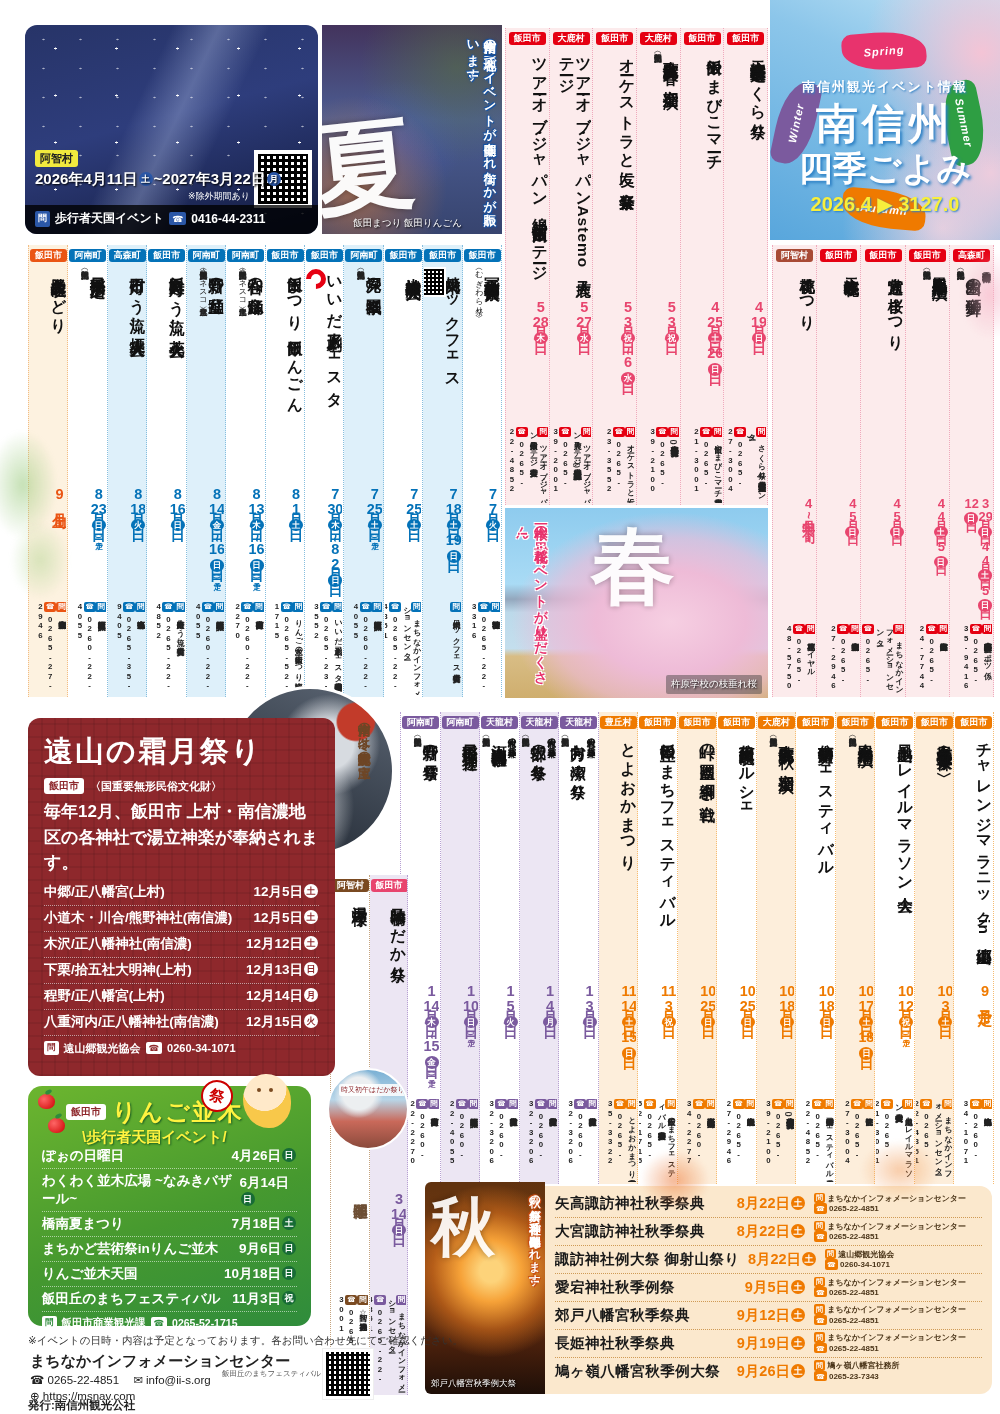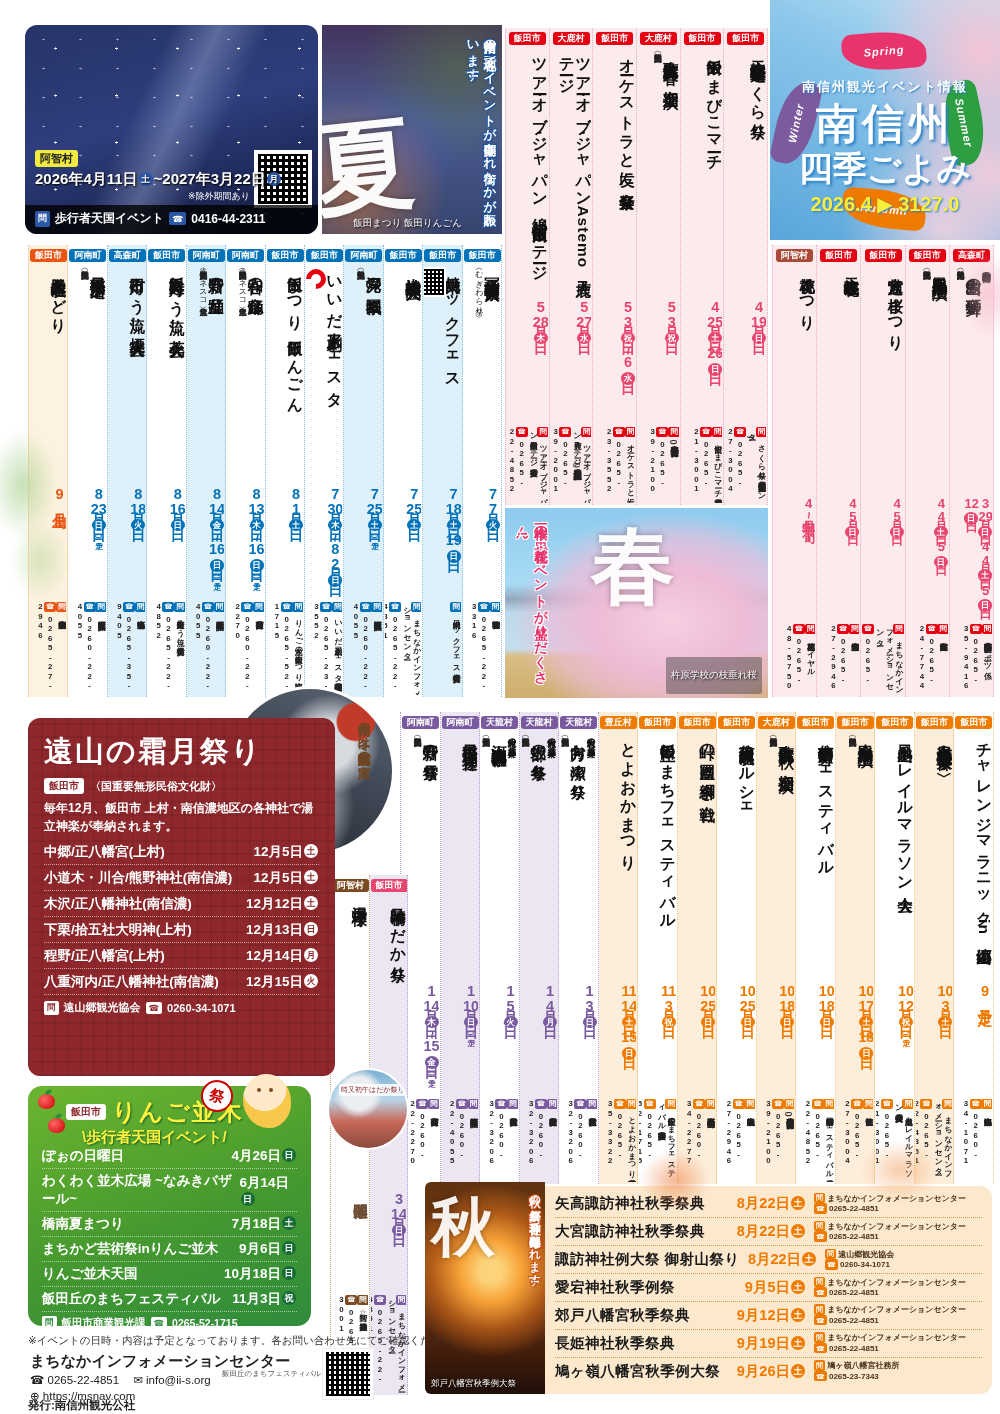--- a/index.html
+++ b/index.html
@@ -82,40 +82,40 @@
 .tb-big2{position:absolute;left:0;right:0;top:146px;text-align:center;color:#fff;font-size:34px;font-weight:700;text-shadow:2px 2px 3px #2b7fc4}
 .tb-period{position:absolute;left:0;right:0;top:192px;text-align:center;color:#f8ef3c;font-size:20px;font-weight:700;text-shadow:1px 1px 2px #2b7fc4}
 
 
 #sprphoto{position:absolute;left:505px;top:508px;width:263px;height:190px;overflow:hidden;background:
  radial-gradient(ellipse at 63% 60%,#f6cfe2 0%,#eebbd7 32%,rgba(238,187,215,.65) 52%,transparent 68%),
  linear-gradient(180deg,transparent 74%,#d8bd85 78%,#cfae6e 100%),
  linear-gradient(180deg,#8ecbee 0%,#a9dbf5 40%,#93a7bd 48%,#bcd9ea 55%,#cfe6f2 100%)}
 #sprphoto .schar{left:86px;top:2px;font-size:84px;opacity:.95}
 #sprphoto .vtag{left:8px;top:8px;height:175px;color:#e8336d;font-size:13.5px;text-shadow:1px 1px 0 #fff,-1px -1px 0 #fff,1px -1px 0 #fff,-1px 1px 0 #fff}
-#sprphoto .pcap{right:6px;bottom:4px;background:rgba(60,60,60,.45);padding:12px 5px;border-radius:2px}
+#sprphoto .pcap{right:6px;bottom:4px;background:rgba(60,60,60,.45);padding:3px 5px;border-radius:2px}
 
 
 #wincircle{position:absolute;left:225px;top:686px;width:170px;height:170px;border-radius:50%;border:3px solid #fff;overflow:hidden;background:
  radial-gradient(circle at 78% 20%,#c23b2a 0 10%,transparent 11%),
  radial-gradient(circle at 62% 34%,#d7dbe0 0 16%,transparent 34%),
  radial-gradient(circle at 28% 72%,#eceef0 0 20%,transparent 48%),
  linear-gradient(205deg,#5c6674,#2d3540 75%)}
 #wincircle .schar{left:14px;bottom:8px;font-size:62px}
 #wintag{position:absolute;left:355px;top:714px;height:170px;writing-mode:vertical-rl;color:#6e4626;font-weight:700;font-size:12.5px;line-height:1.45}
 
 
 #shimotsuki{position:absolute;left:28px;top:718px;width:307px;height:358px;border-radius:12px;color:#fff;padding:14px 16px 8px;background:
  repeating-linear-gradient(0deg,rgba(0,0,0,.07) 0 2px,transparent 2px 13px),
  repeating-linear-gradient(90deg,rgba(0,0,0,.07) 0 2px,transparent 2px 13px),#8e282c}
 .sh-title{font-size:29px;font-weight:700;letter-spacing:2px}
 .sh-sub{display:flex;align-items:center;gap:6px;margin:6px 0 5px}
 .badge-w{background:#fff;color:#8e282c;font-weight:700;font-size:10px;padding:1px 5px;border-radius:3px}
 .sh-note{font-size:11px;font-weight:700}
-.sh-desc{font-size:12px;font-weight:700;line-height:1.5;margin-bottom:4px}
+.sh-desc{font-size:17px;font-weight:700;line-height:1.5;margin-bottom:4px}
 .sh-row{display:flex;justify-content:space-between;align-items:center;font-size:13.5px;font-weight:700;padding:3.5px 0;border-bottom:1px dotted rgba(255,255,255,.55)}
 #shimotsuki .wd{background:#fff;color:#8e282c}
 .sh-org{display:flex;align-items:center;gap:5px;font-size:11px;font-weight:700;margin-top:5px}
 .ic-w{display:inline-block;background:#fff;color:#8e282c;font-size:8.5px;padding:1px 3px;border-radius:2px;font-weight:700}
 
 
 #tokimata{position:absolute;left:327px;top:1068px;width:82px;height:82px;border-radius:50%;border:2px solid #fff;overflow:hidden;background:
  radial-gradient(circle at 38% 30%,#eceff1 0 22%,transparent 34%),
  linear-gradient(180deg,#7ab0d4,#b8d6e8 38%,#c9695a 66%,#8a4a3c)}
 #tokimata .pcap{left:10px;top:14px;color:#8e282c;background:rgba(255,255,255,.85);font-size:7px;padding:1px 2px;border-radius:2px;text-shadow:none;writing-mode:horizontal-tb}

